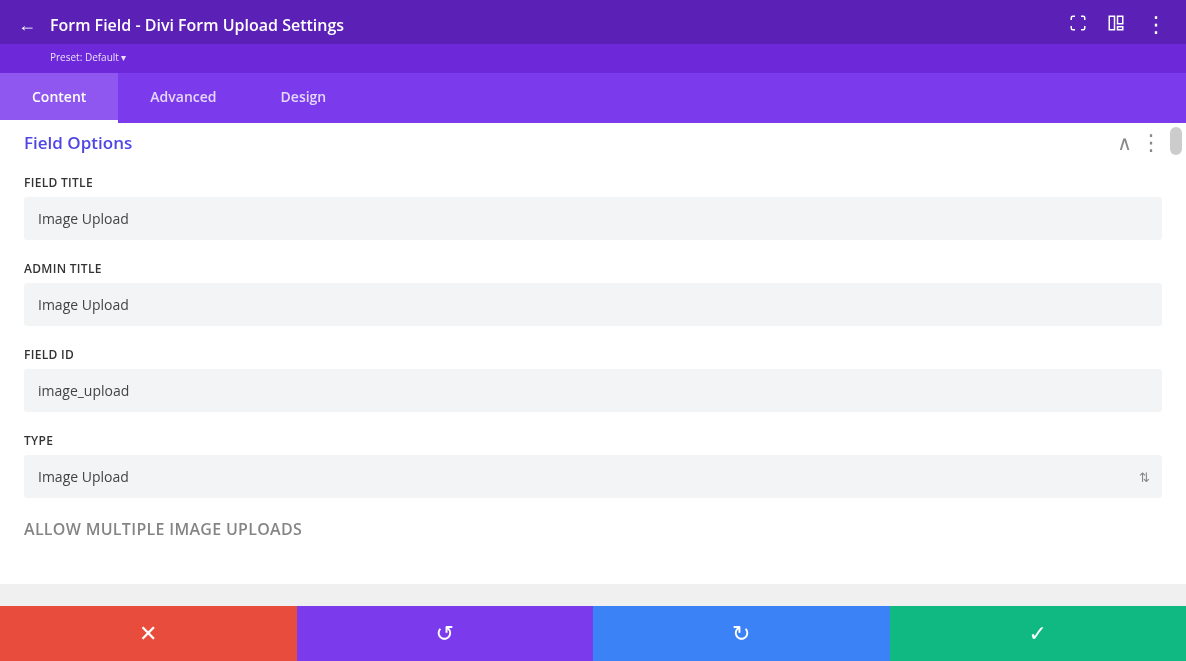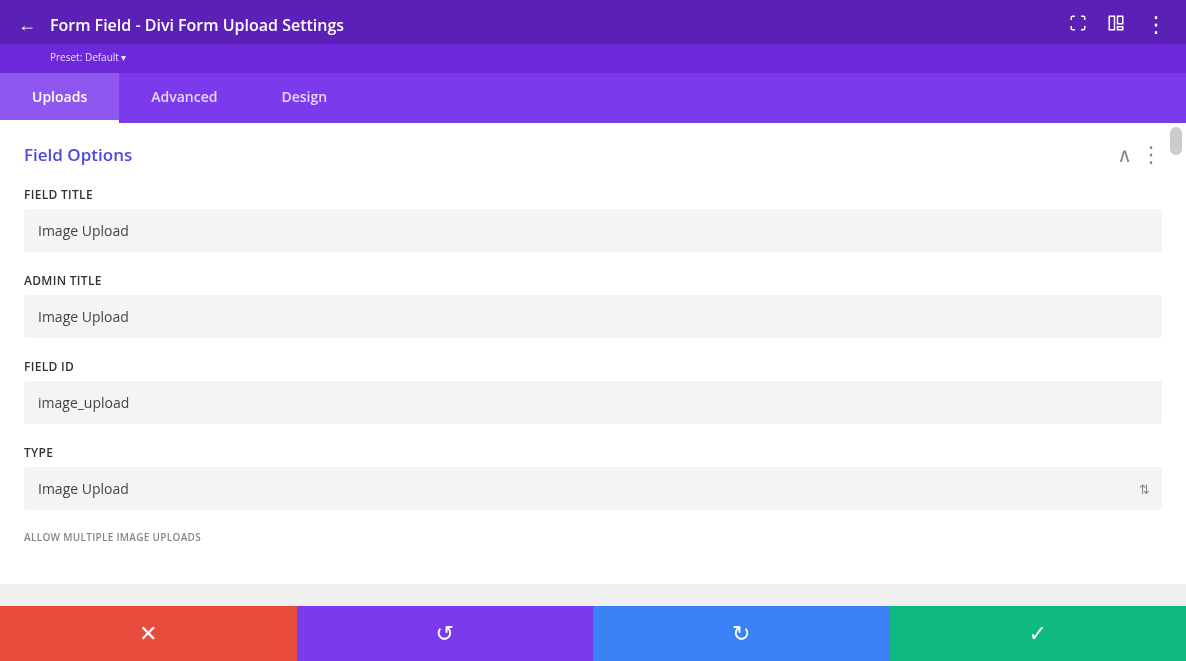--- a/index.html
+++ b/index.html
@@ -104,21 +104,21 @@
     
     .main-content {
       background: white;
       height: calc(661px - 200px);
       overflow-y: auto;
       position: relative;
     }
 
     
     .section {
-      padding: 20px 24px 0 24px;
+      padding: 8px 24px 0 24px;
     }
 
     .section-header {
       display: flex;
       align-items: center;
       justify-content: space-between;
       margin-bottom: 20px;
     }
 
     .section-title {
@@ -223,21 +223,21 @@
     .toolbar-btn.refresh {
       background: #3b82f6;
     }
 
     .toolbar-btn.save {
       background: #10b981;
     }
 
     
     .partial-label {
-      font-size: 10px;
+      font-size: 16px;
       font-weight: 600;
       color: #333;
       text-transform: uppercase;
       letter-spacing: 0.3px;
       padding: 0 24px;
       margin-top: 4px;
       opacity: 0.6;
     }
   </style>
 </head>
@@ -265,21 +265,21 @@
       <button class="header-icon-btn" style="font-size:22px; letter-spacing:1px;">⋮</button>
     </div>
   </div>
   <div class="preset-row">
     <span class="preset-label">
       <span>Preset: Default</span><span>▾</span>
     </span>
   </div>
 
   <div class="tabs">
-    <div class="tab active">Uploads</div>
+    <div class="tab active">Content</div>
     <div class="tab">Advanced</div>
     <div class="tab">Design</div>
   </div>
 </div>
 
 <div style="position:relative; background:white;">
   <div style="position:absolute; right:4px; top:4px; width:12px; height:28px; background:#ccc; border-radius:6px; z-index:10;"></div>
 </div>
 
 <div class="main-content">

